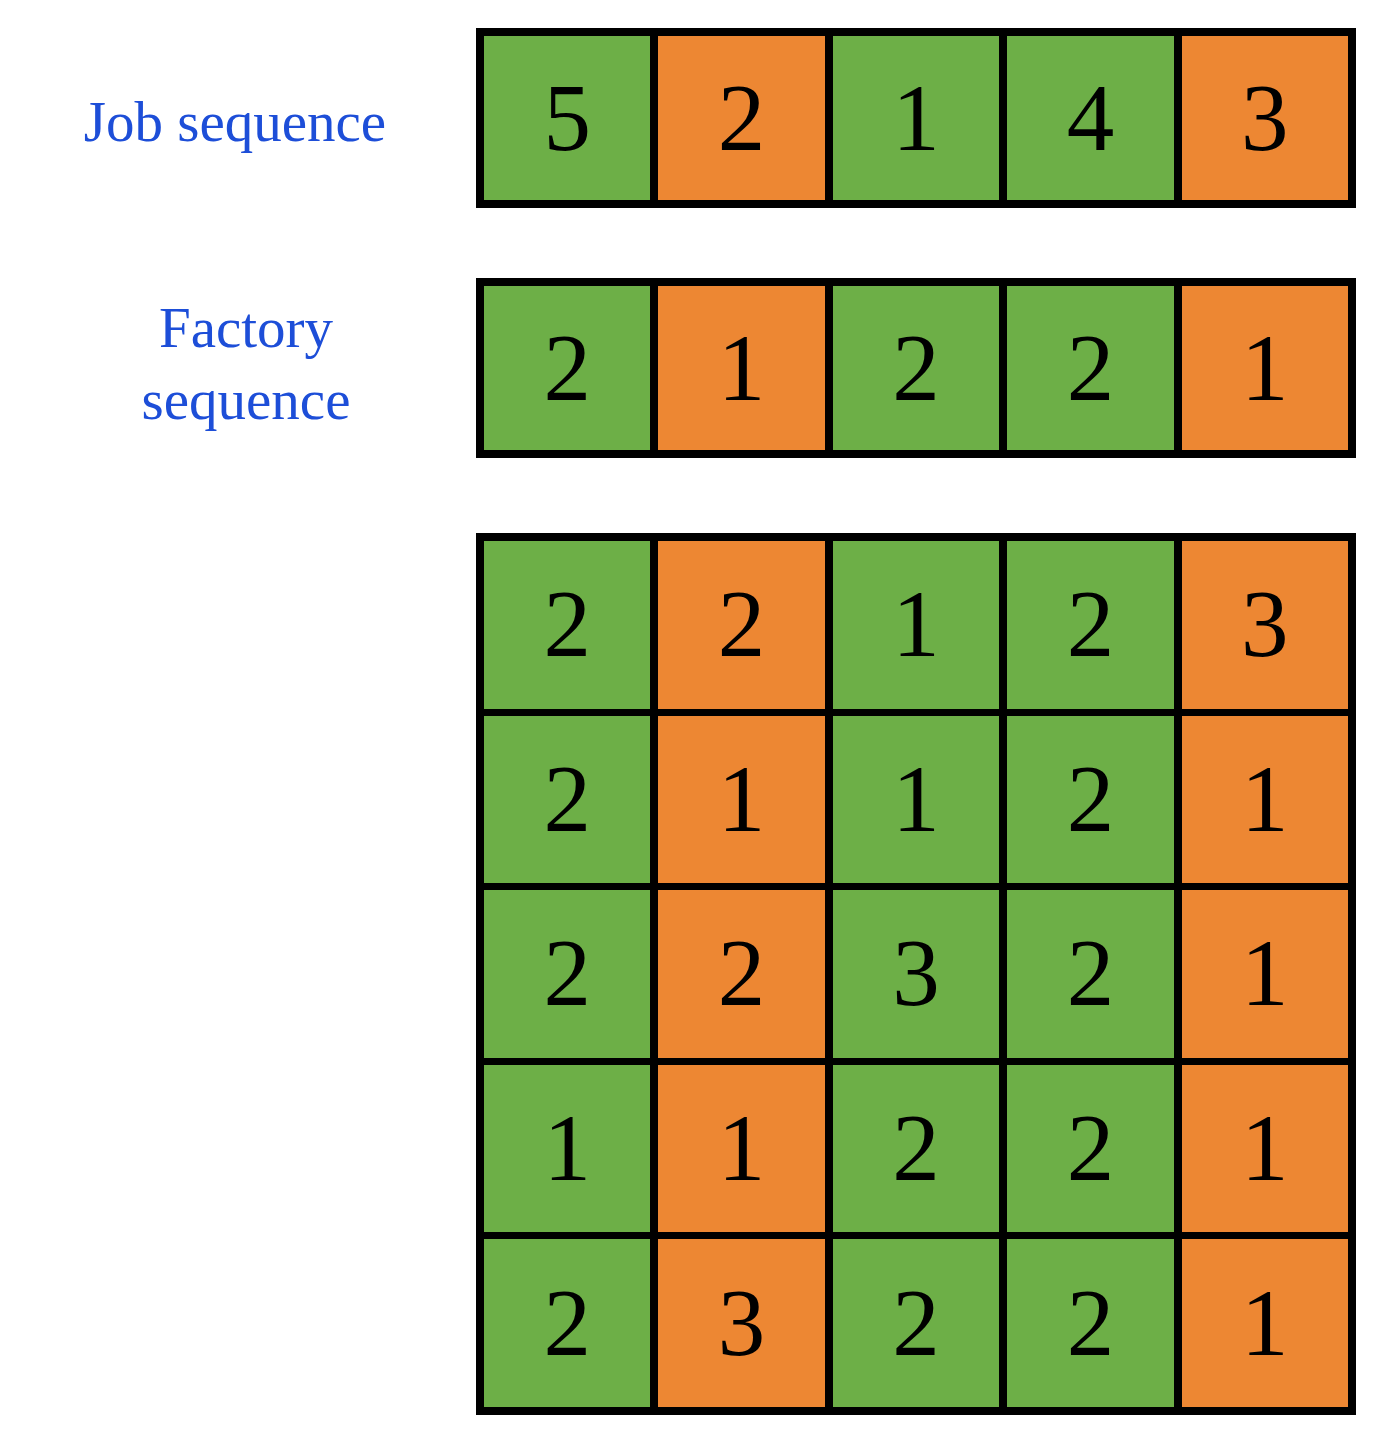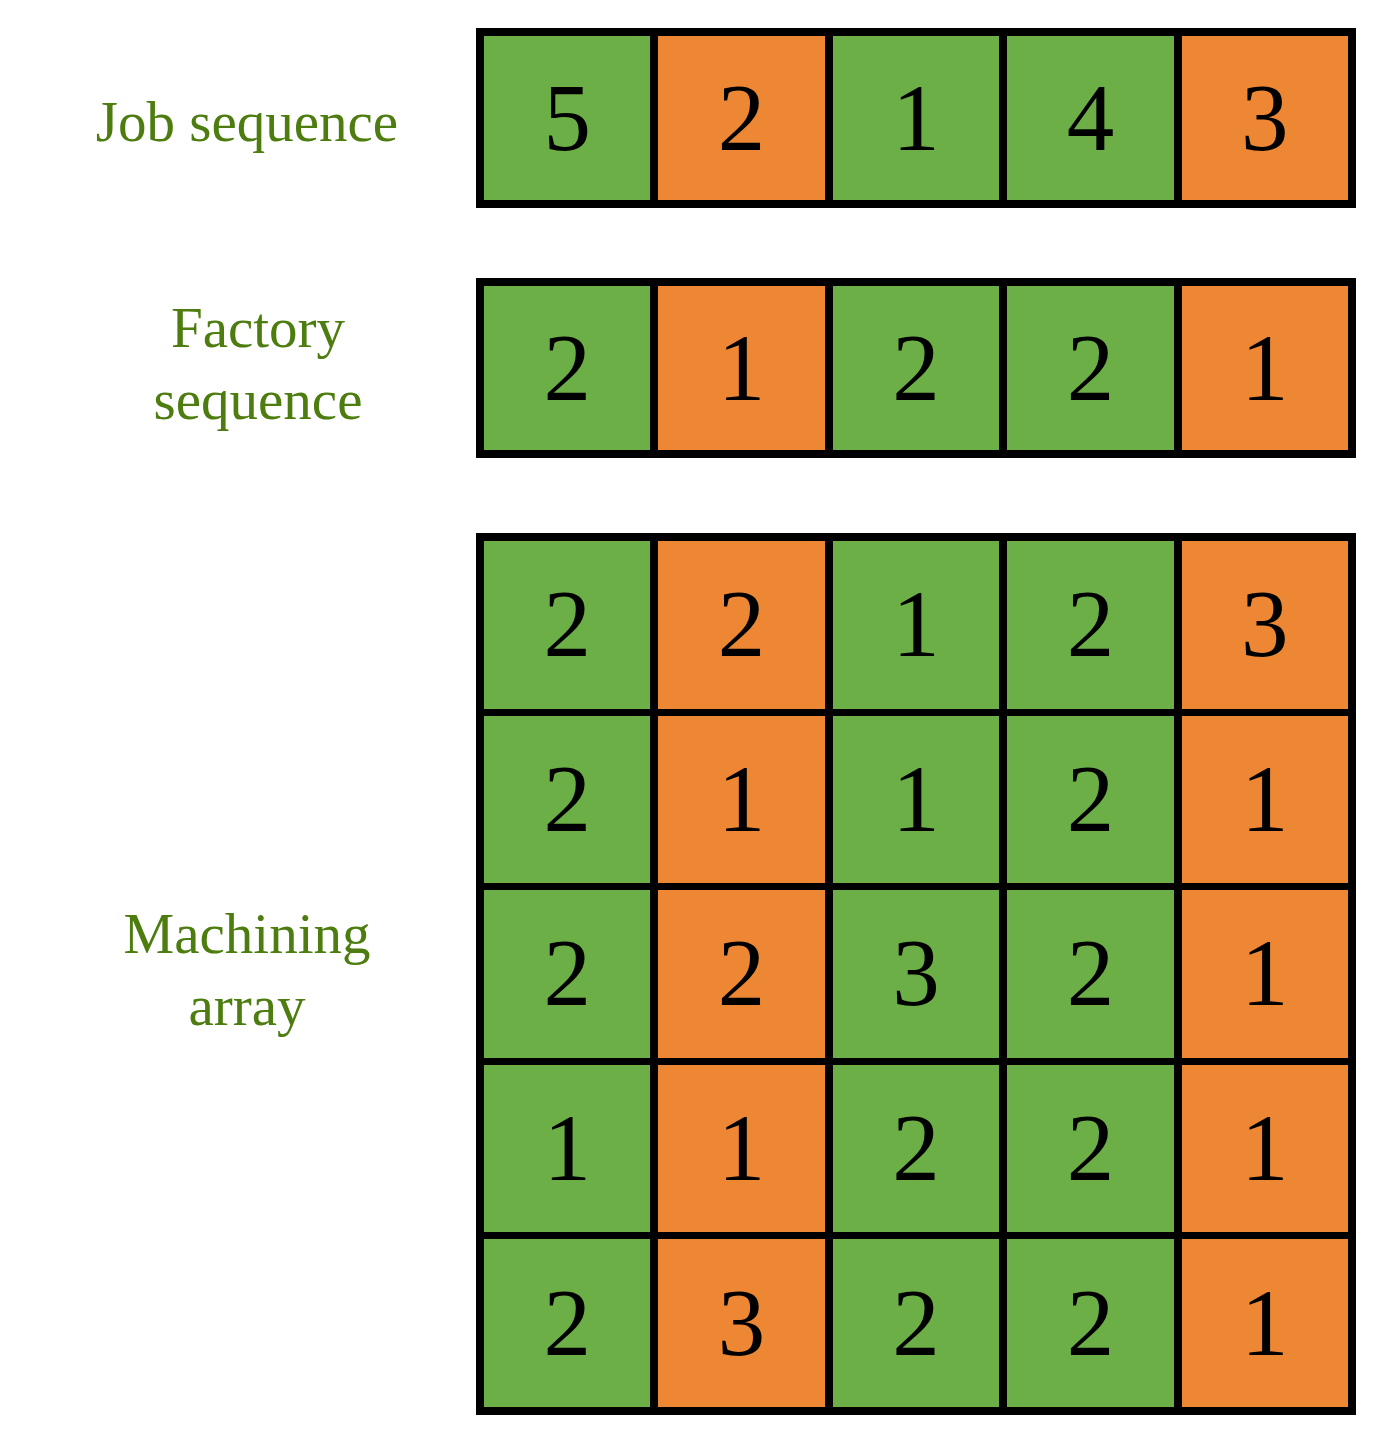--- a/index.html
+++ b/index.html
@@ -18,24 +18,24 @@
   .stage {
     position: absolute;
     left: 0; top: 0;
     width: 1384px;
     height: 1445px;
   }
 
   
   .label {
     position: absolute;
-    left: 12px;
+    left: 0;
     width: 470px;
     text-align: center;
-    color: #4d7c0f;
+    color: #1d4ed8;
     font-family: "Liberation Serif", "DejaVu Serif", serif;
     font-size: 57px;
     line-height: 72px;
     font-weight: 400;
     white-space: pre-line;
   }
   #label-job-sequence   { top: 86px; }
   #label-factory-seq    { top: 292px; margin-left: 11px; }
   #label-machining      { top: 898px; }
 
@@ -100,22 +100,20 @@
 </head>
 <body>
 
 <div class="stage">
 
   <div class="label" id="label-job-sequence">Job sequence</div>
 
   <div class="label" id="label-factory-seq">Factory
 sequence</div>
 
-  <div class="label" id="label-machining">Machining
-array</div>
 
   <div class="grid" id="grid-job-sequence">
       <div class="grid-row">
         <div class="cell green">5</div>
         <div class="cell orange">2</div>
         <div class="cell green">1</div>
         <div class="cell green">4</div>
         <div class="cell orange">3</div>
       </div>
     </div>

